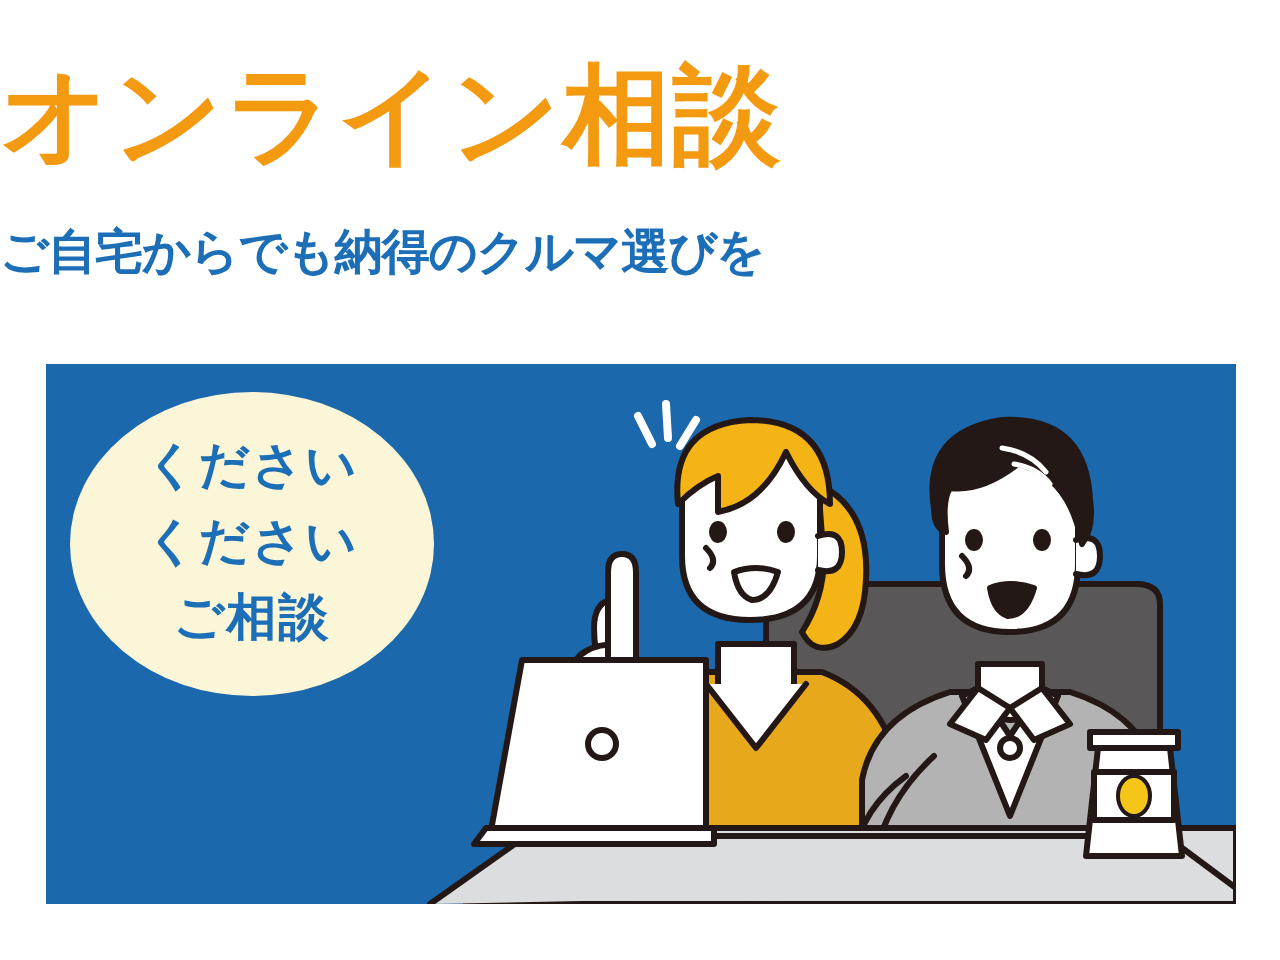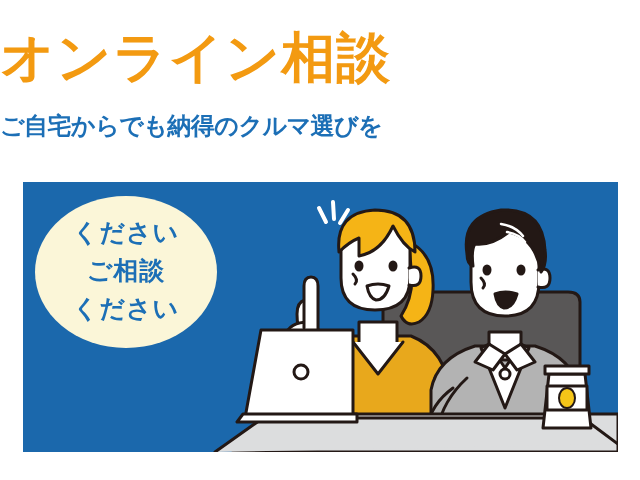--- a/index.html
+++ b/index.html
@@ -104,22 +104,22 @@
   <div id="headline-block">
     <div id="headline-title">オンライン相談</div>
     <div id="headline-subtitle">ご自宅からでも納得のクルマ選びを</div>
   </div>
 
   <div id="illustration-panel">
 
     <div id="badge-circle"></div>
     <div id="badge-text">
       <div>ください</div>
+      <div>ください</div>
       <div>ご相談</div>
-      <div>ください</div>
     </div>
 
     <svg id="scene-svg" viewBox="0 0 595 270">
       <g stroke="#231815" stroke-width="3" stroke-linejoin="round" stroke-linecap="round" fill="none">
 
         <g>
           <path d="M360 185 L360 120 Q360 110 372 110 L545 110 Q557 110 557 120 L557 185 Z" fill="#595757" stroke="#231815"></path>
         </g>
 
         <g stroke="#FFFFFF" stroke-width="4">

